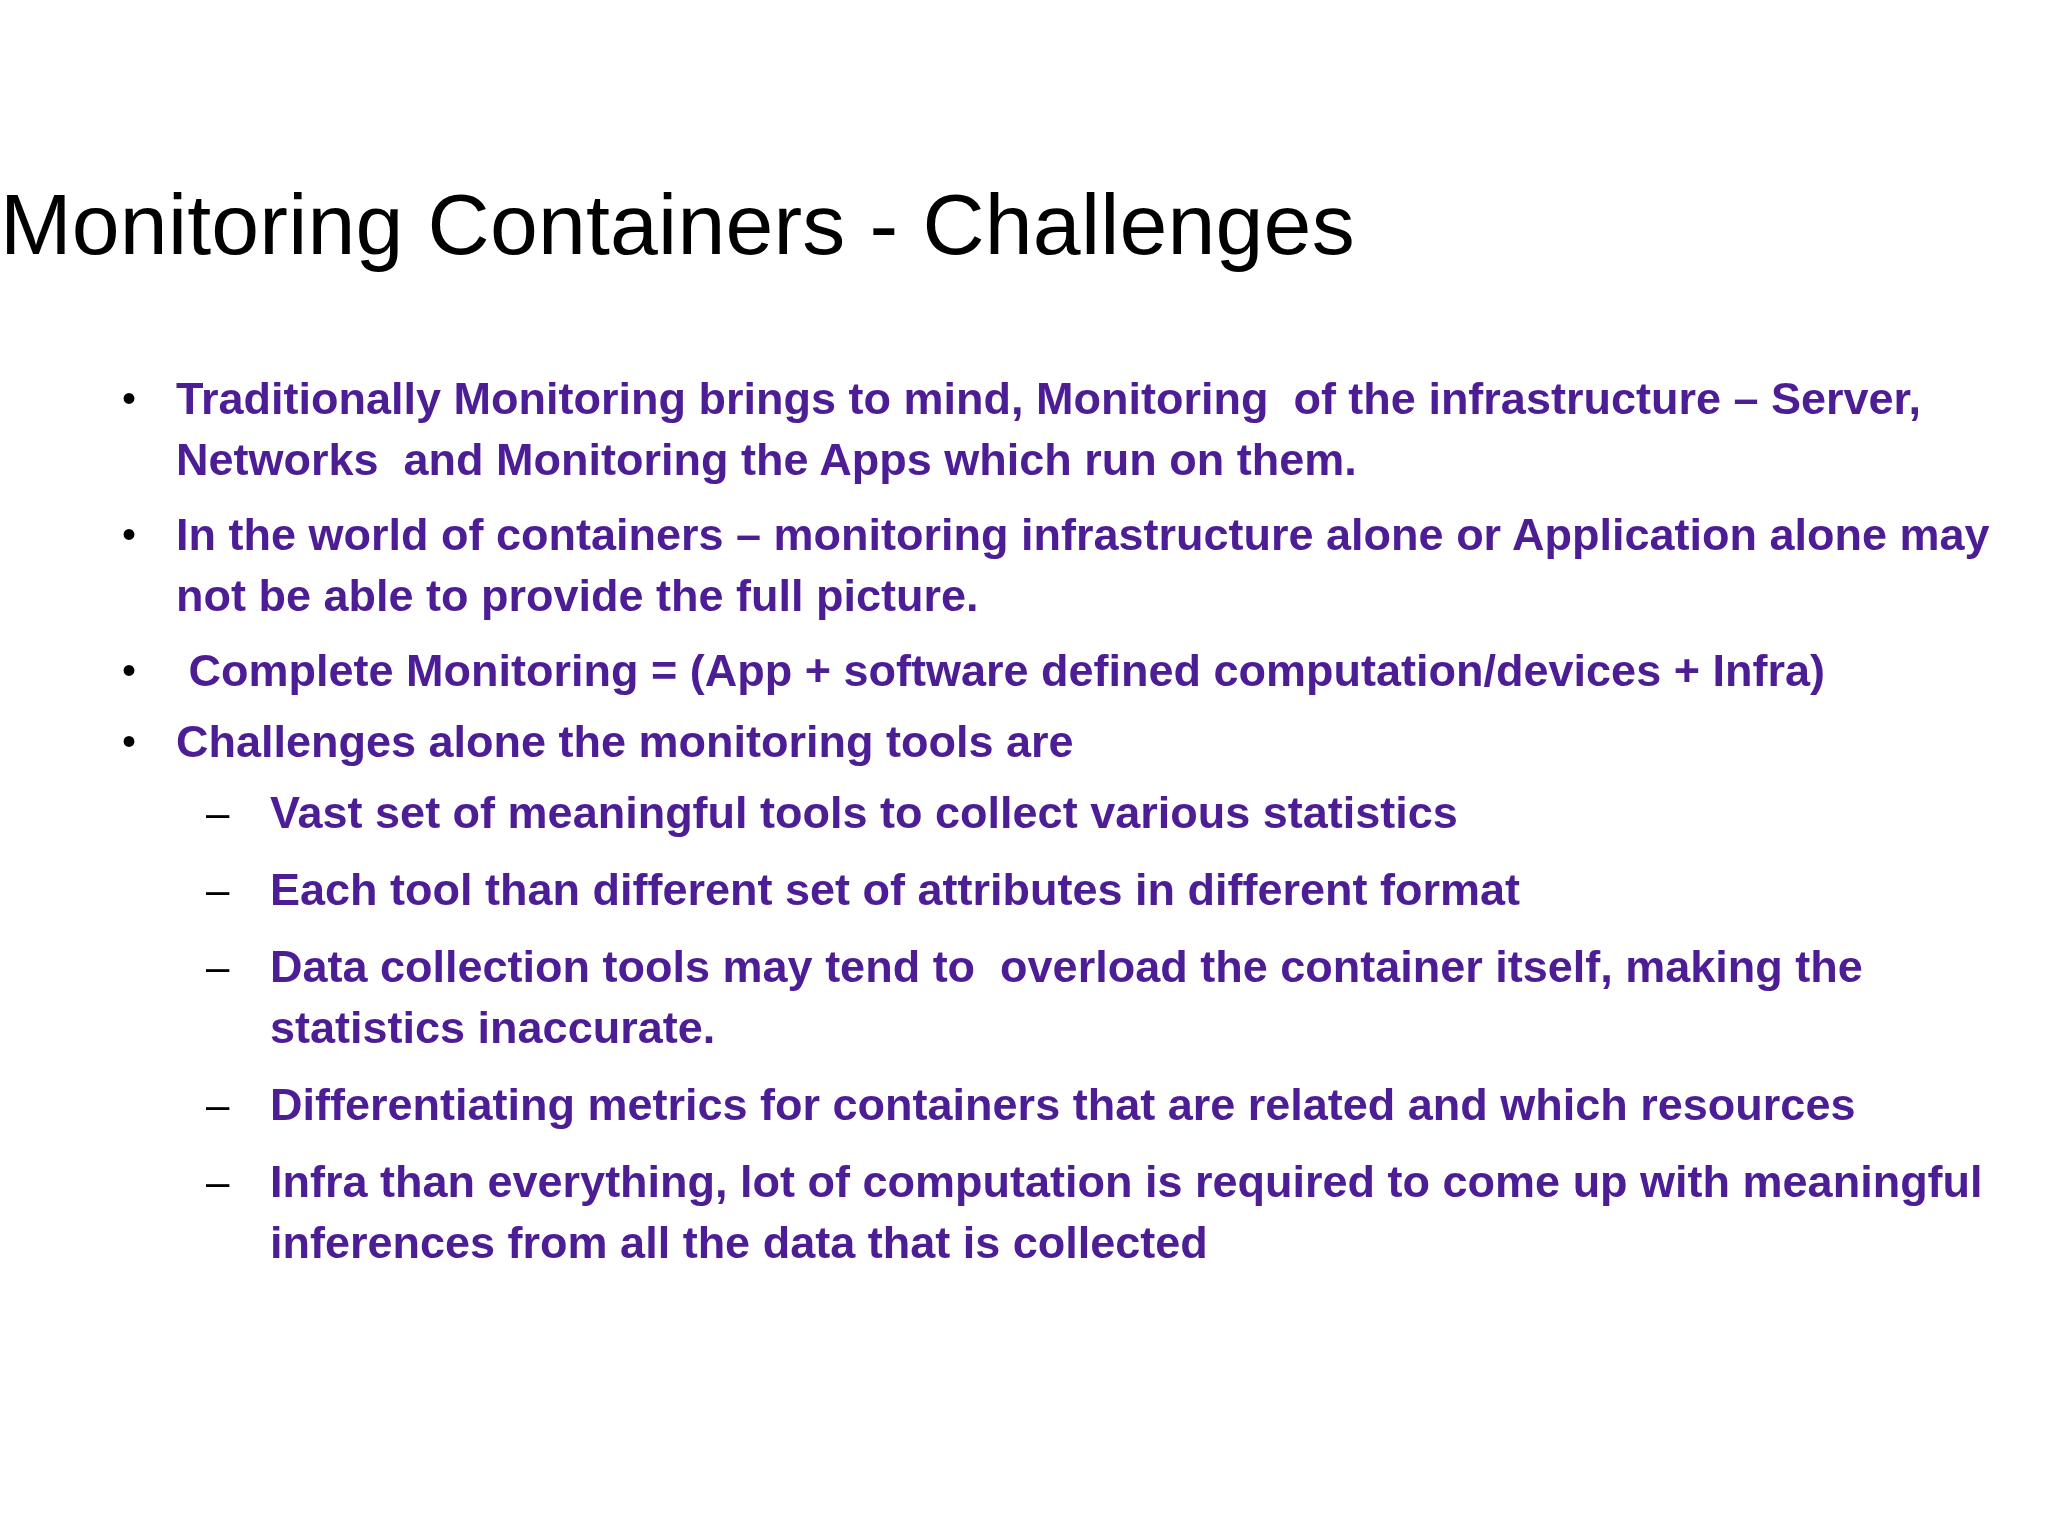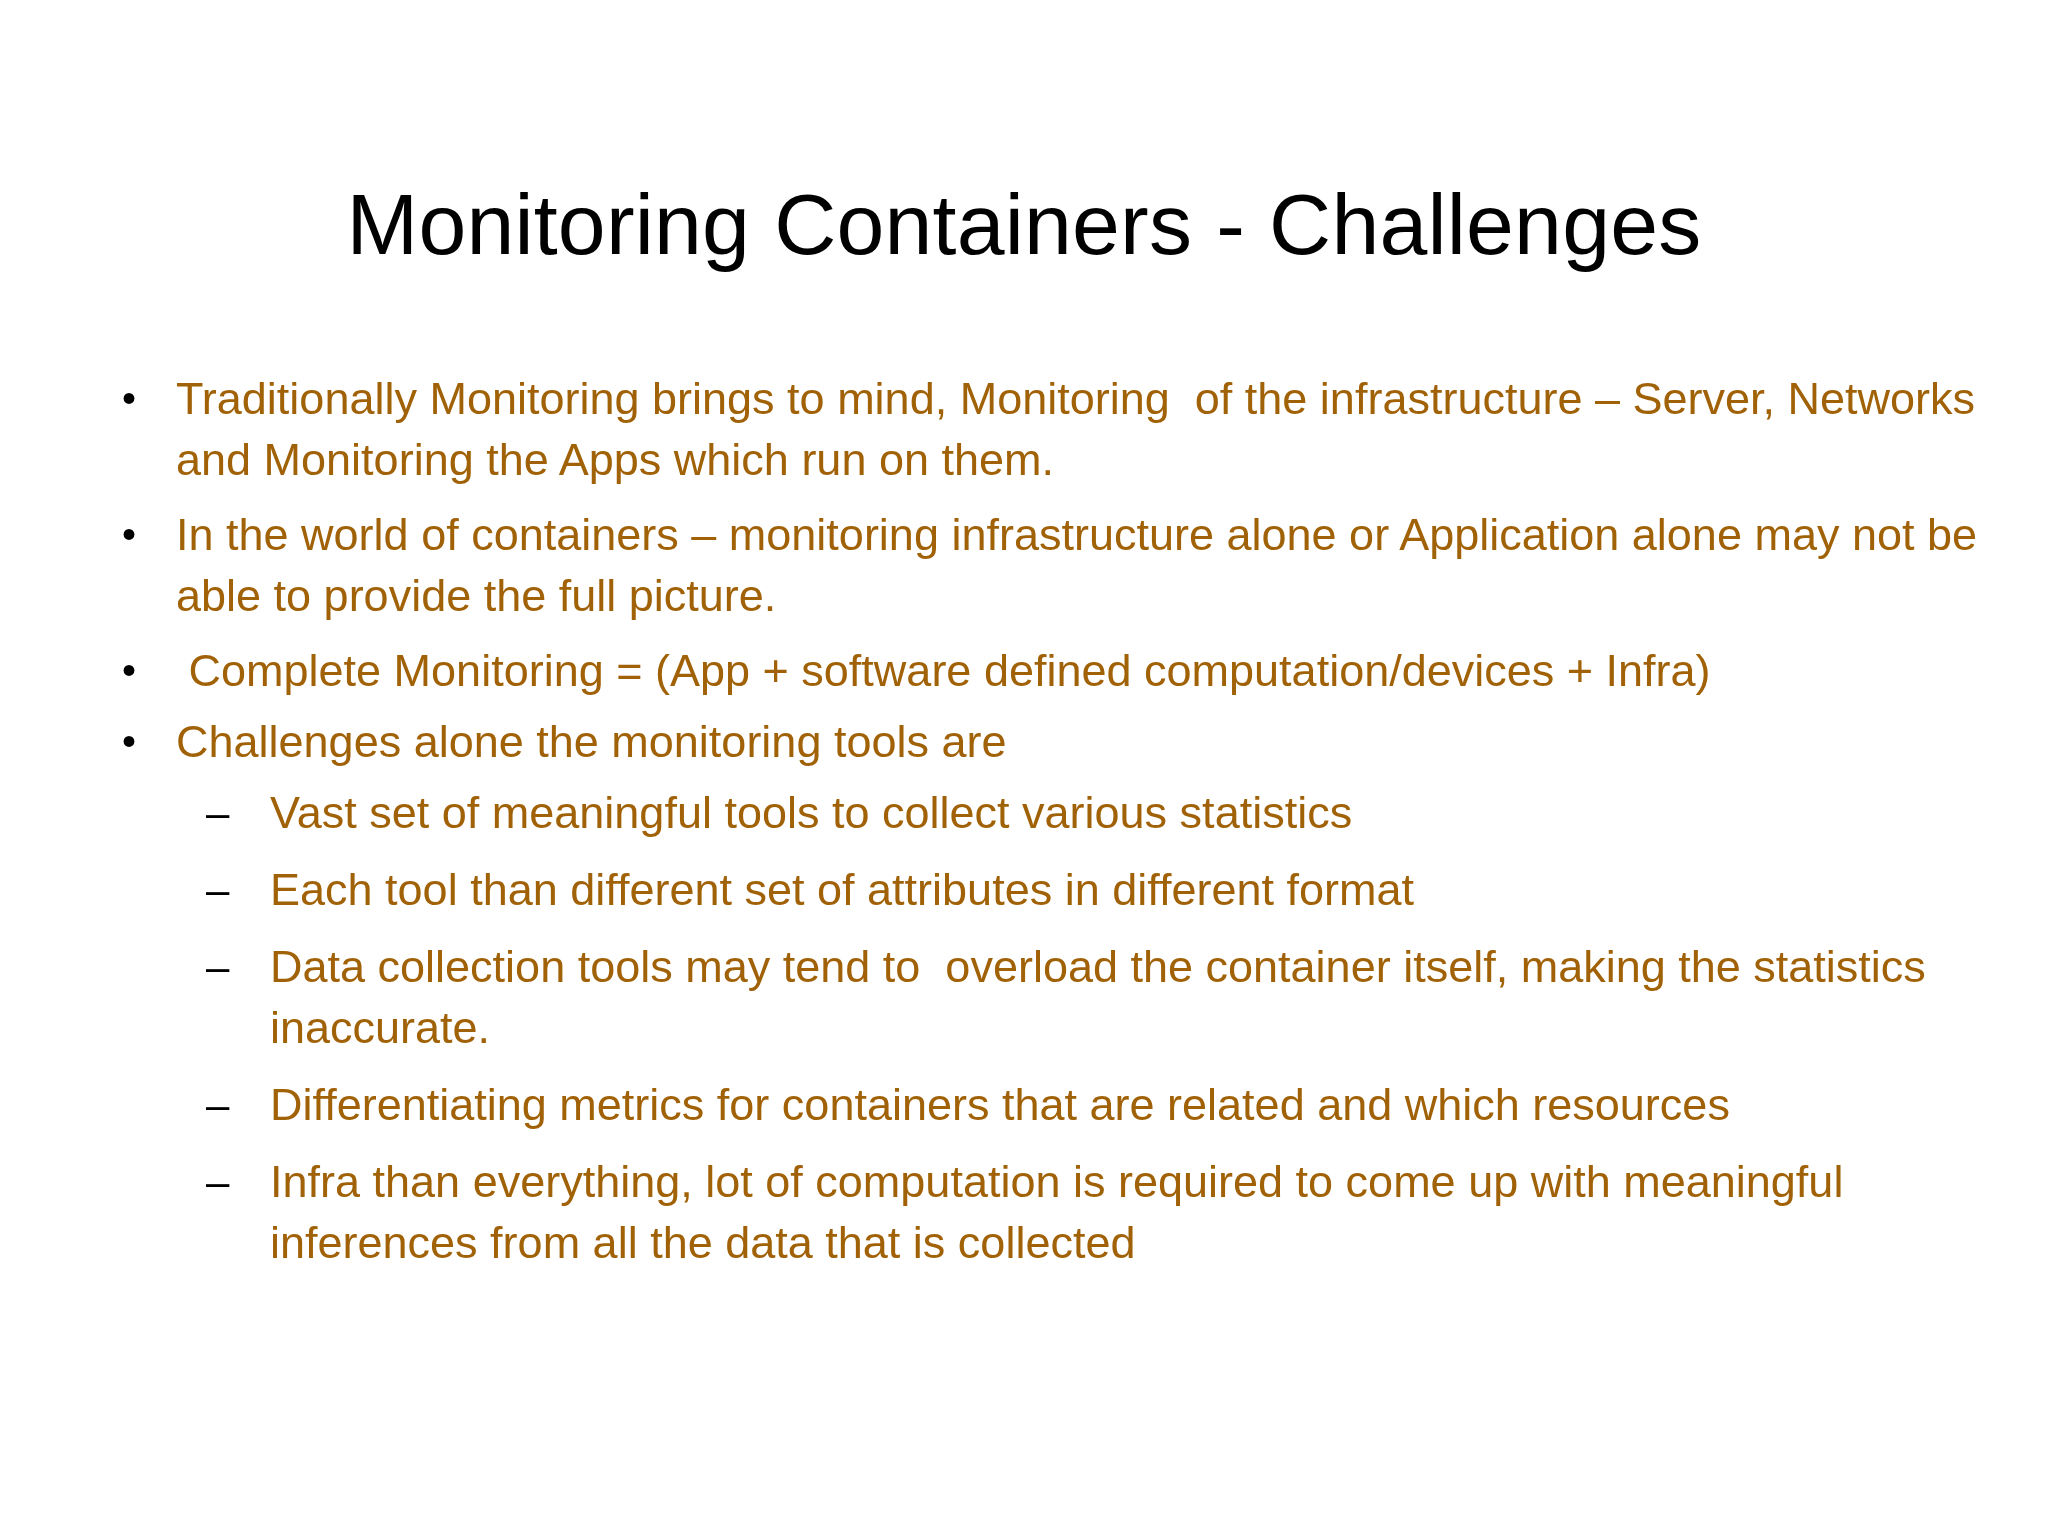--- a/index.html
+++ b/index.html
@@ -24,21 +24,20 @@
     background: #ffffff;
     box-sizing: border-box;
   }
 
   
   .slide-title {
     position: absolute;
     left: 0;
     top: 118px;
     width: 2048px;
-    text-align: center;
     font-size: 86px;
     line-height: 1.12;
     font-weight: 400;
     letter-spacing: 0.2px;
     color: #000000;
     white-space: nowrap;
   }
 
   
   .body-block {
@@ -82,22 +81,22 @@
     font-size: 42px;
     text-align: left;
     padding-left: 4px;
     box-sizing: border-box;
   }
 
   .bullet-text {
     flex: 1 1 auto;
     font-size: 45px;
     line-height: 61px;
-    font-weight: 400;
-    color: #a16207;
+    font-weight: 700;
+    color: #4c1d95;
     white-space: pre-wrap;
     word-break: normal;
   }
 
   .level-1 .bullet-text {
     max-width: 1830px;
   }
   .level-2 .bullet-text {
     max-width: 1745px;
   }

